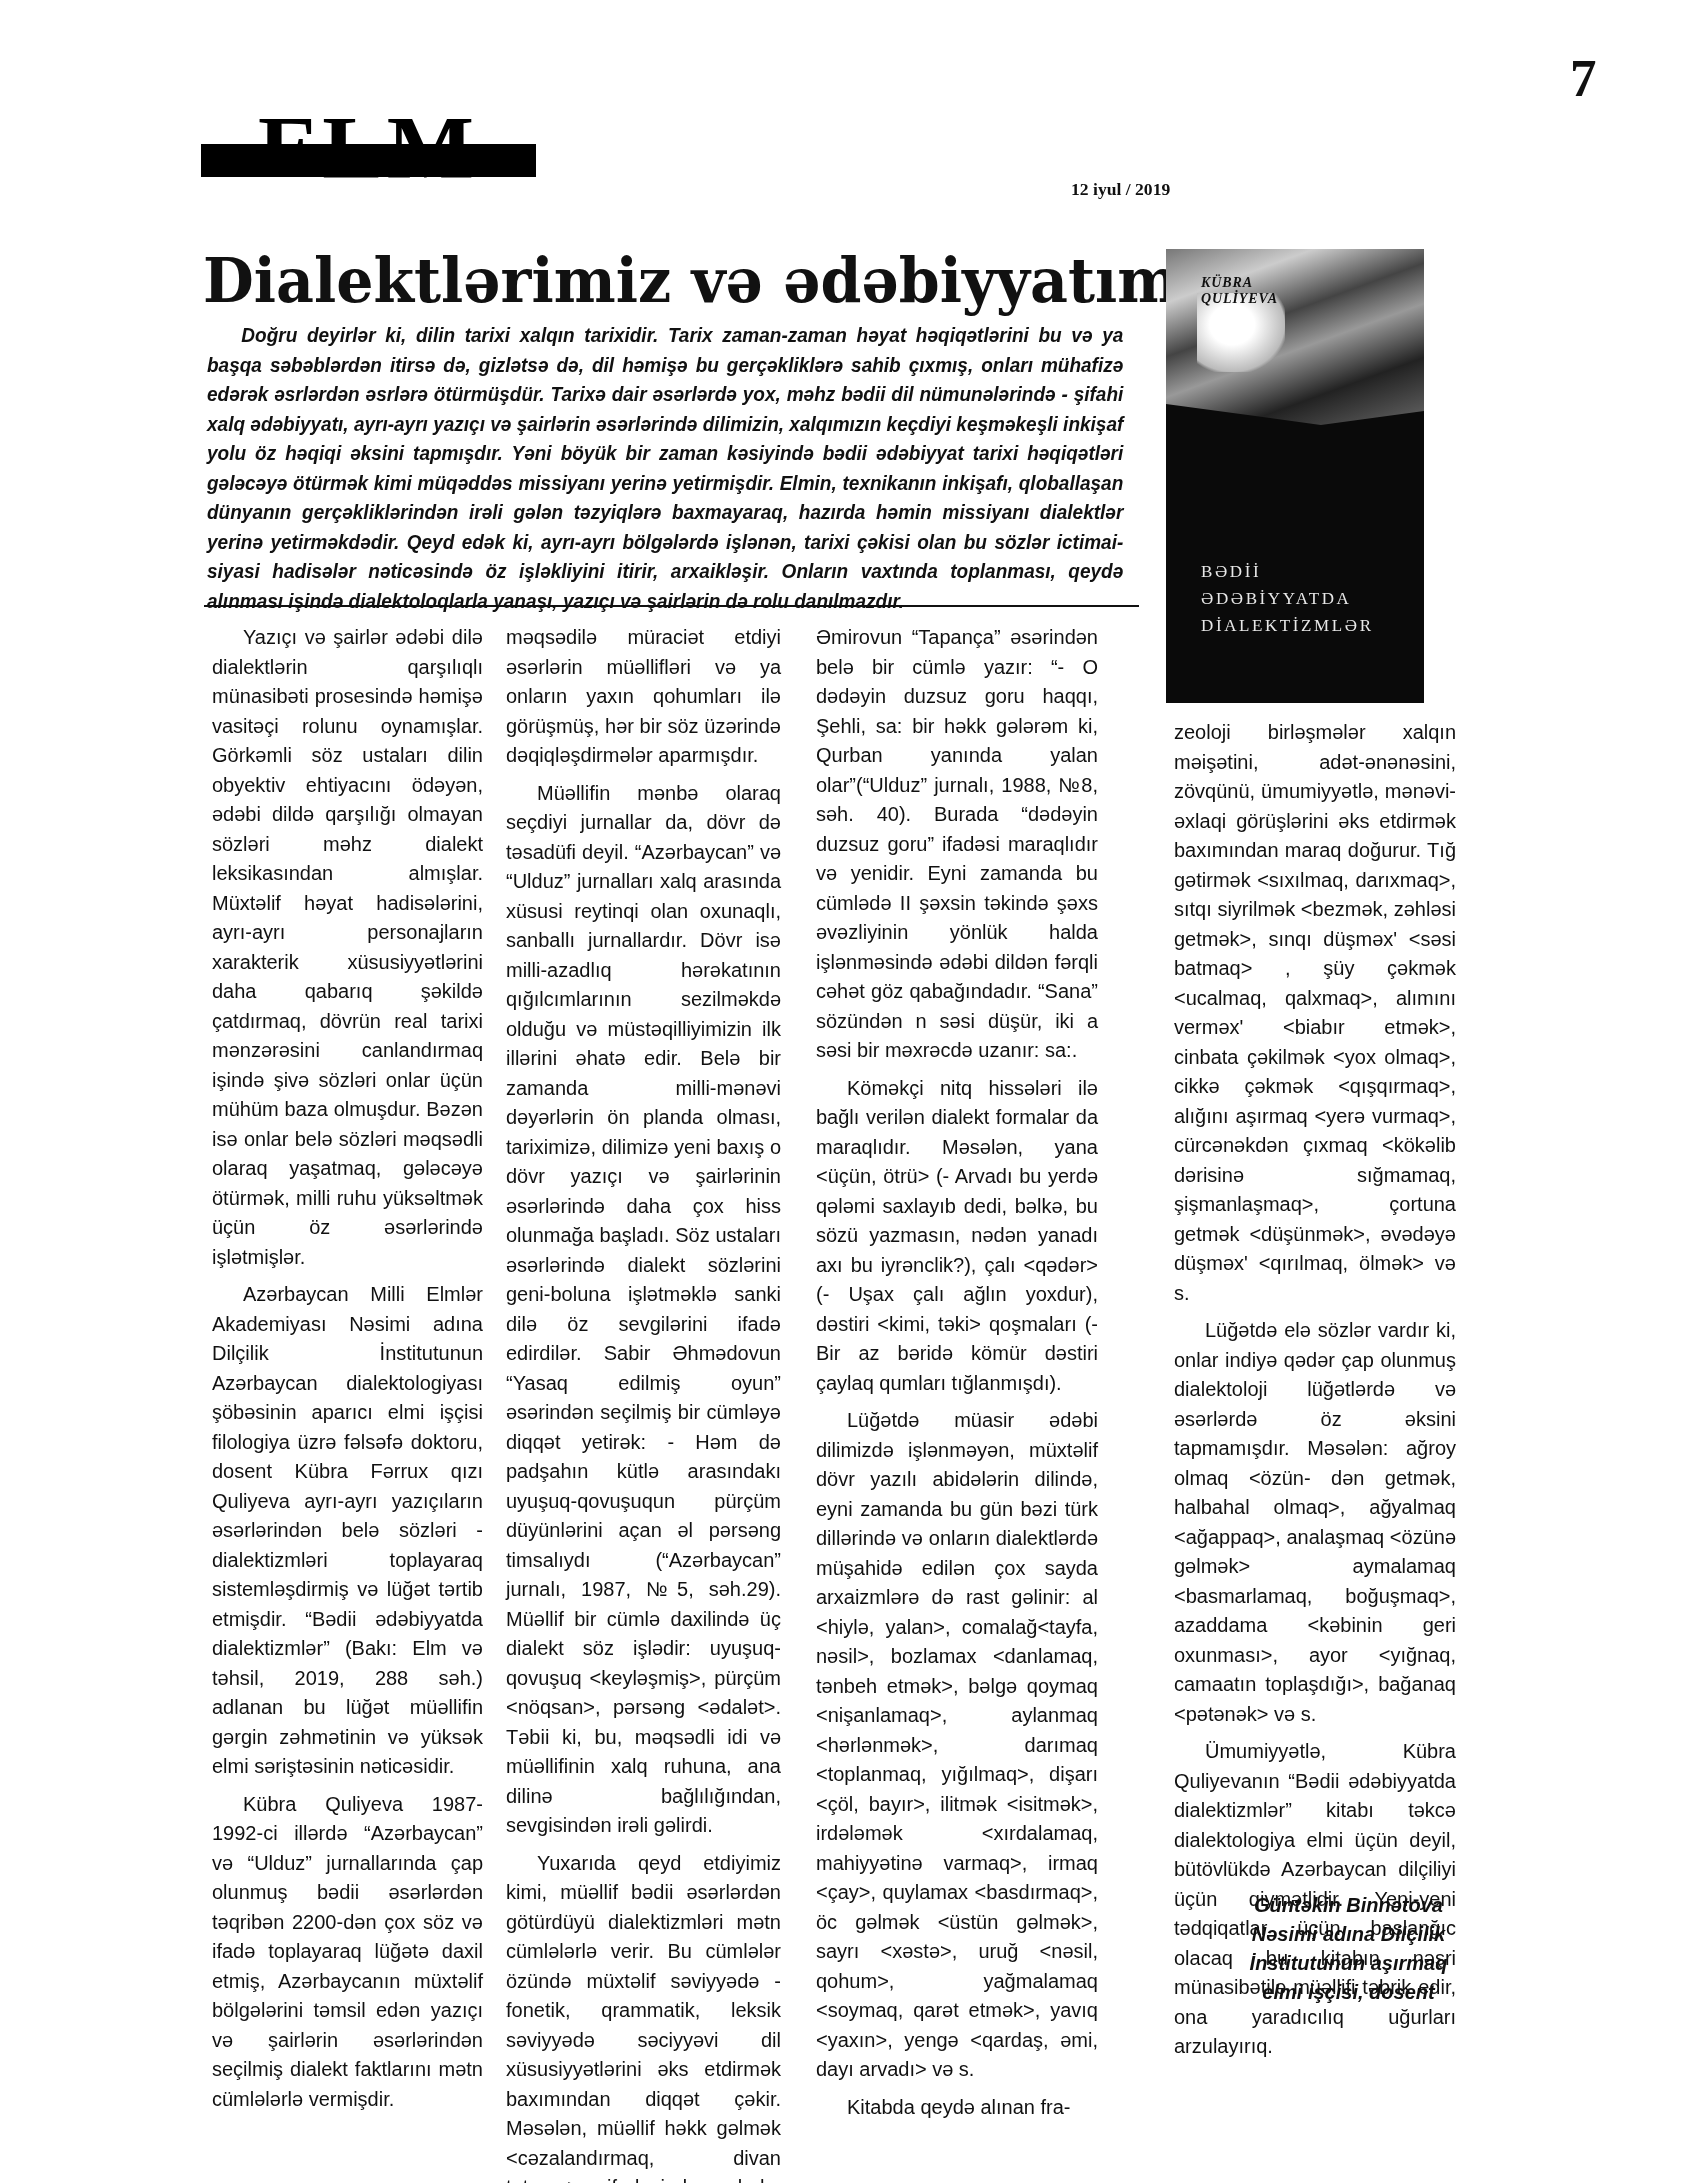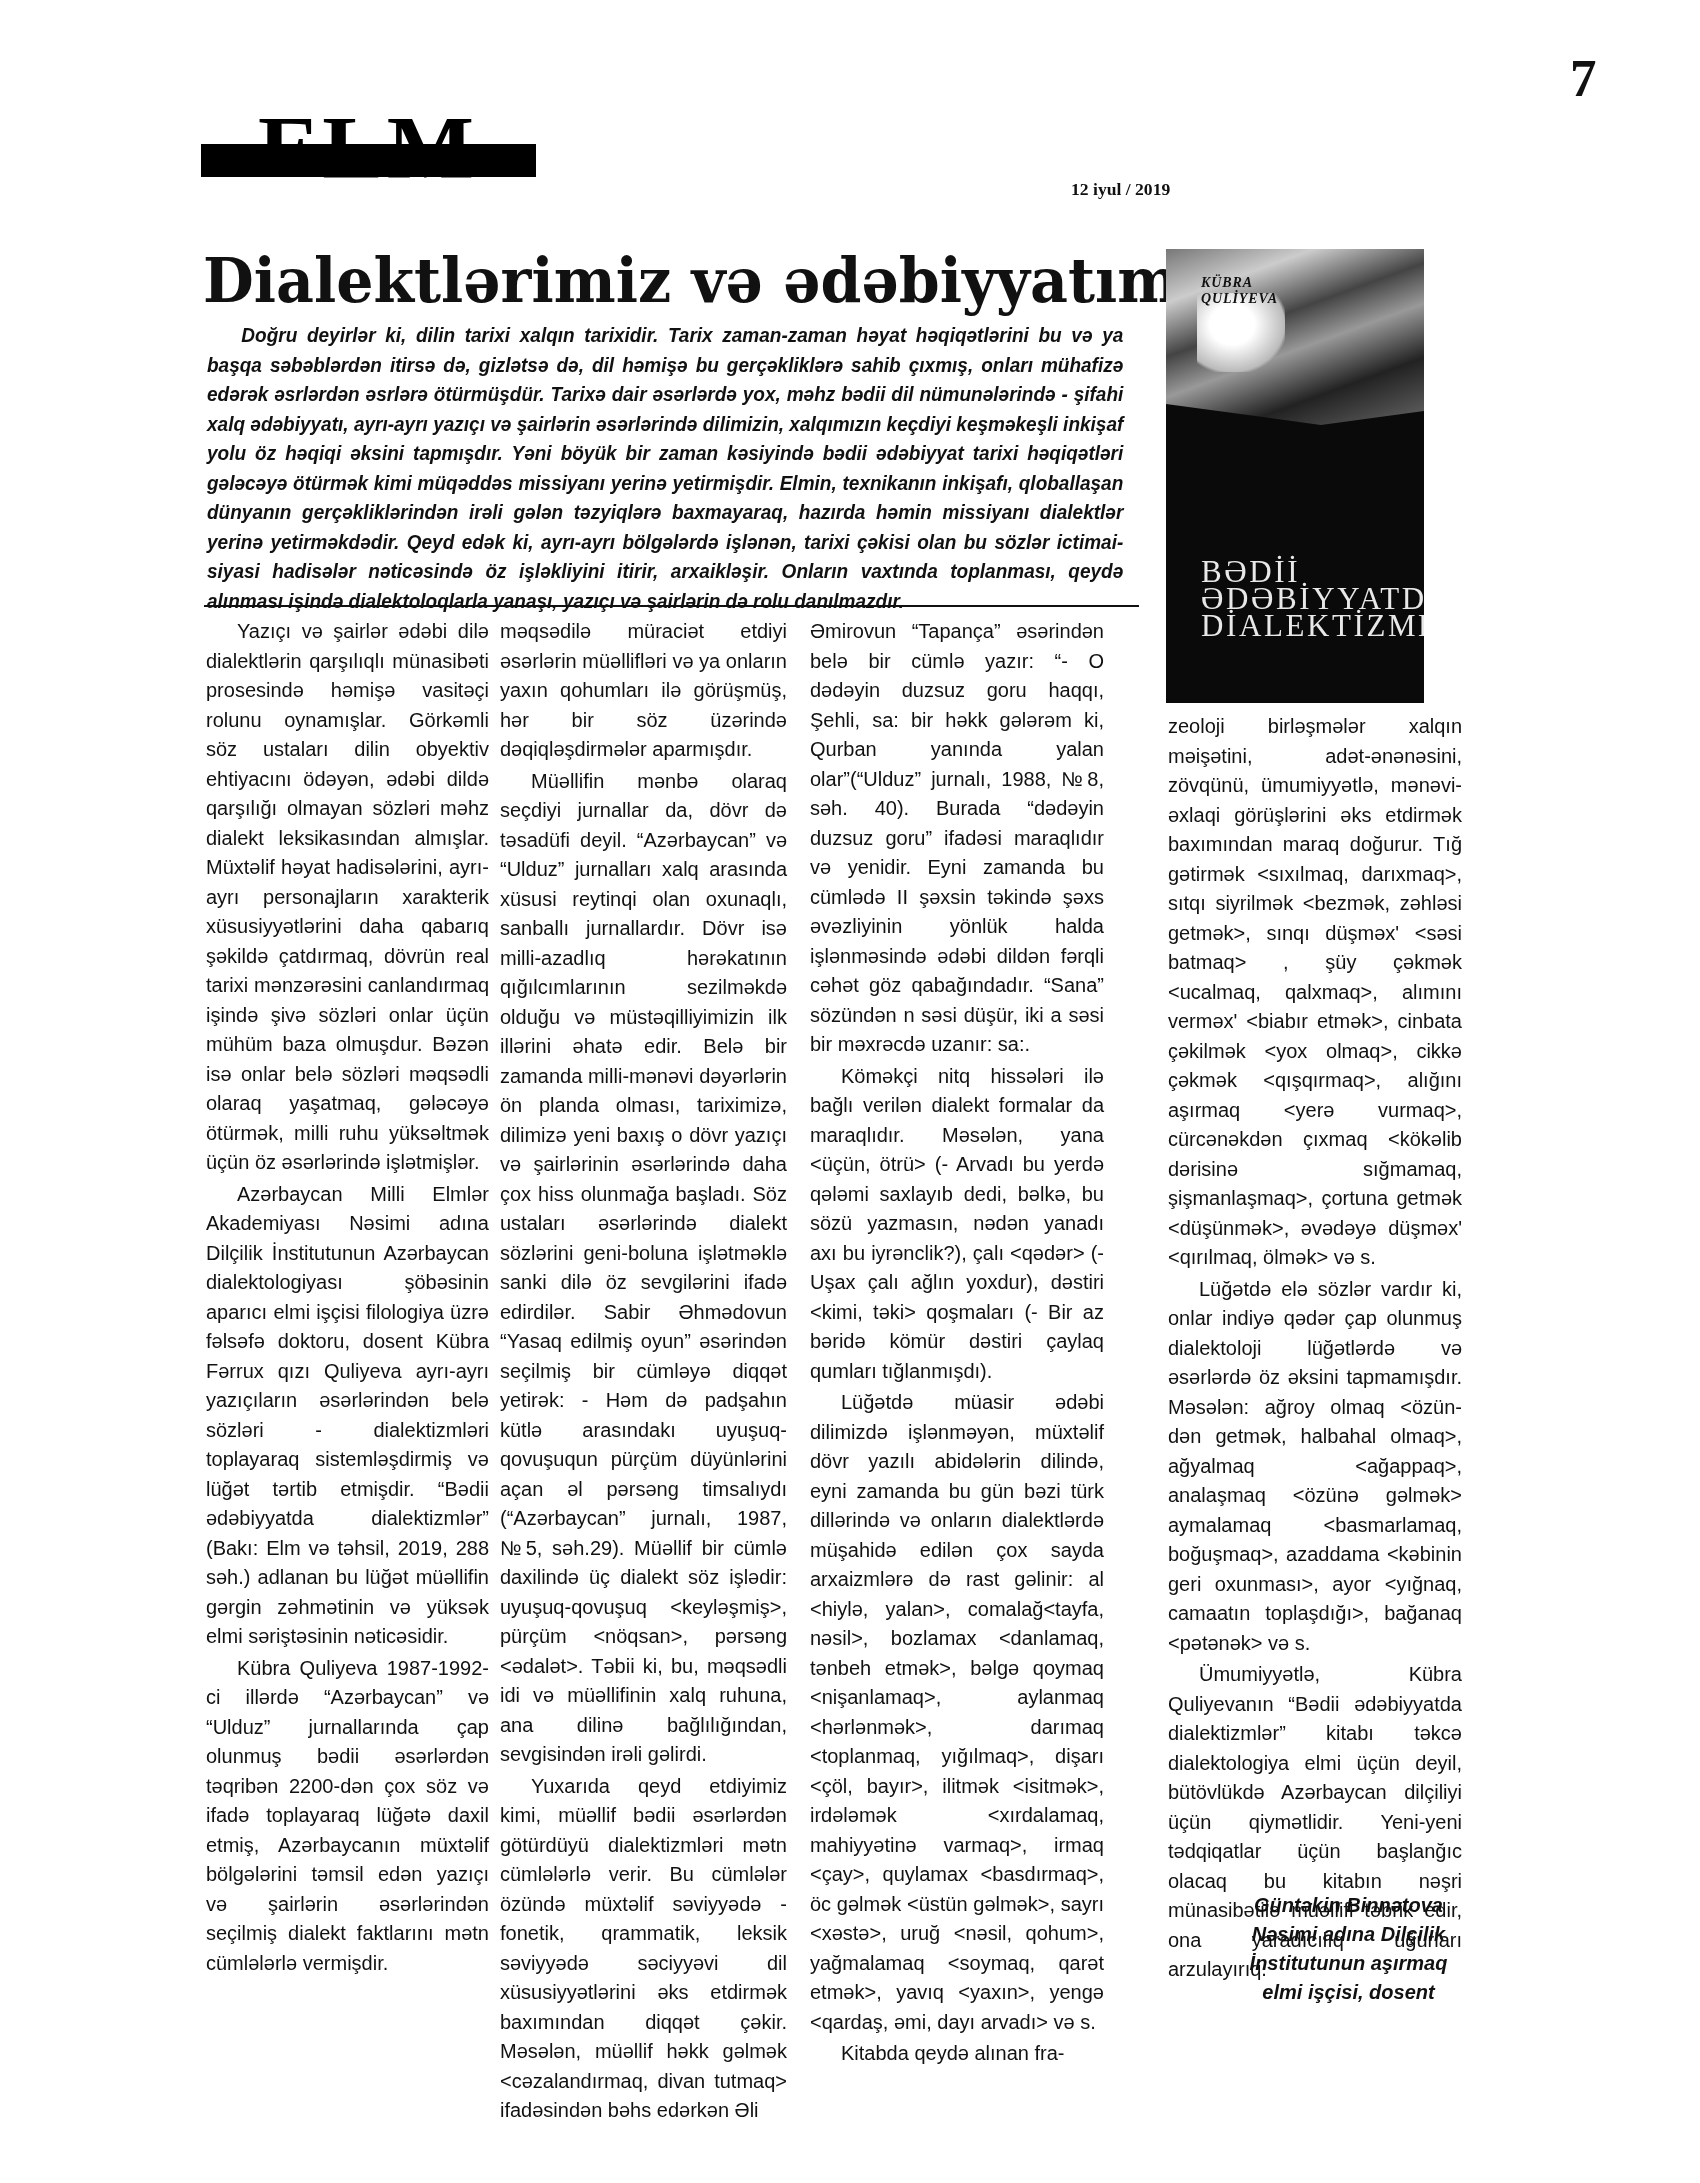--- a/index.html
+++ b/index.html
@@ -10,23 +10,23 @@
   #logo .bar{position:absolute;left:0;top:26.5px;width:335px;height:33px;background:#000;}
   #logo .txt{position:absolute;left:57px;top:-13.2px;font-family:"Liberation Serif",serif;font-weight:bold;font-size:88px;letter-spacing:2.6px;line-height:1;color:#000;transform:scaleX(1.05);transform-origin:left top;}
   #date{left:1071px;top:159px;font-family:"Liberation Serif",serif;font-weight:bold;font-size:17.6px;margin-top:20px;}
   #headline{left:203px;top:247px;width:948px;font-family:"DejaVu Serif",serif;font-weight:bold;font-size:61px;line-height:1.1;white-space:nowrap;transform:scaleX(0.96);transform-origin:left top;}
   #intro{left:207px;top:321px;width:935px;font-family:"Liberation Sans",sans-serif;font-weight:bold;font-style:italic;font-size:19.4px;line-height:29.5px;text-align:justify;text-indent:35px;transform:scaleX(0.98);transform-origin:left top;}
   #rule{left:204px;top:605px;width:935px;height:2.2px;background:#111;}
   #cover{left:1166px;top:249px;width:258px;height:454px;background:#0a0a0a;overflow:hidden;}
   #cover .photo{position:absolute;left:0;top:0;width:100%;height:176px;background:linear-gradient(160deg,#777 0%,#ccc 20%,#444 40%,#999 55%,#222 75%,#666 100%);clip-path:polygon(0 0,100% 0,100% 92%,60% 100%,0 88%);}
   #cover .white{position:absolute;left:31px;top:44px;width:88px;height:79px;background:radial-gradient(ellipse at 40% 40%,#fff 30%,#bbb 70%,transparent 75%);}
   #cover .author{position:absolute;left:35px;top:25.6px;font-family:"Liberation Serif",serif;font-weight:bold;font-size:14px;line-height:16px;color:#111;letter-spacing:0.9px;font-style:italic;}
-  #cover .title{position:absolute;left:35px;top:309px;font-family:"Liberation Serif",serif;font-size:31px;line-height:27px;color:#e8e8e8;letter-spacing:2.6px;}
+  #cover .title{position:absolute;left:35px;top:309px;font-family:"Liberation Serif",serif;font-size:17px;line-height:27px;color:#e8e8e8;letter-spacing:2.6px;}
   .col{position:absolute;top:615px;font-family:"Liberation Sans",sans-serif;font-size:20px;line-height:29.5px;text-align:justify;hyphens:manual;}
-  .col p{margin:2px;text-indent:31px;}
+  .col p{margin:8px;text-indent:31px;}
   #col1{left:204px;width:287px;}
   #col2{left:498px;width:291px;}
   #col3{left:808px;width:298px;}
   #col4{left:1166px;top:710px;width:298px;}
   #byline{left:1234px;top:1891px;width:229px;text-align:center;font-weight:bold;font-style:italic;font-size:20px;line-height:29px;}
 </style>
 </head>
 <body>
 
 <div id="page-num" class="abs">7</div>

